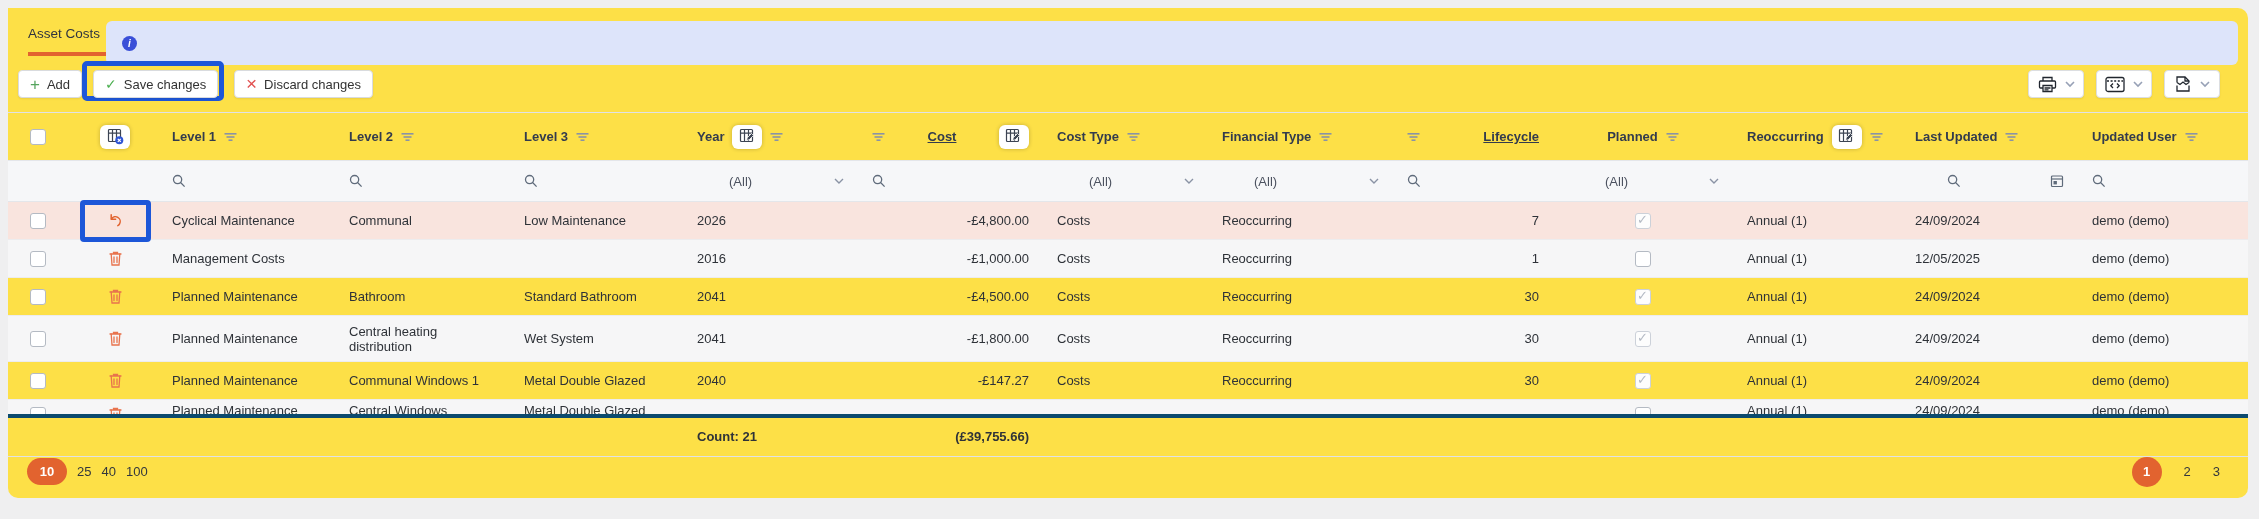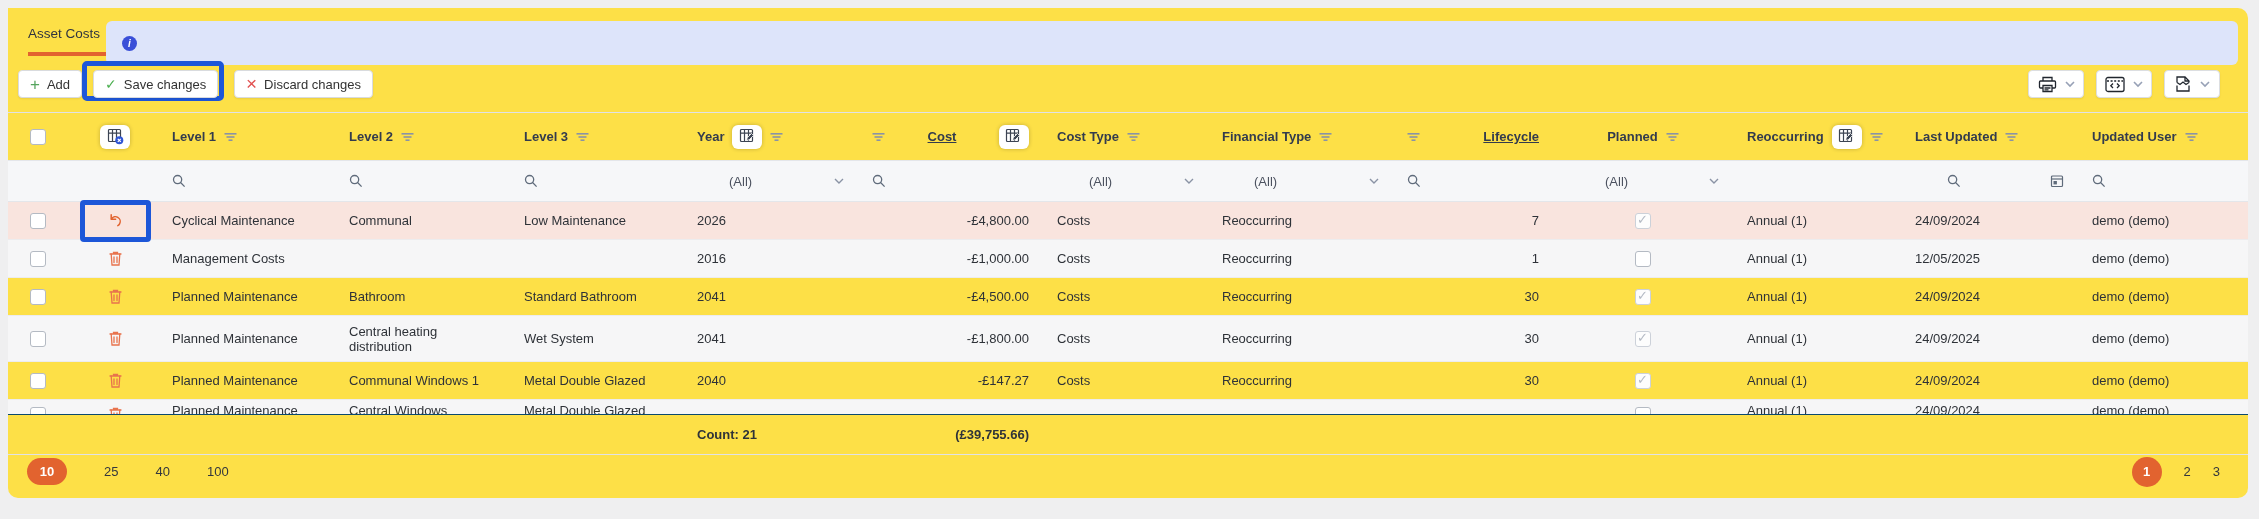--- a/index.html
+++ b/index.html
@@ -90,25 +90,25 @@
   .chip{
     display:inline-flex; align-items:center; justify-content:center;
     width:30px; height:24px; background:#fff; border-radius:6px;
     box-shadow:0 0 4px rgba(0,0,0,.22); cursor:pointer;
   }
   
   tr.partial td{ padding:0 14px; }
   tr.partial .clip{ height:14px; overflow:hidden; }
   tr.partial .clip .inner{ line-height:21px; font-size:13px; color:#2e3238; }
   
-  tr.summary{ height:40px; border-top:1px solid #0c4a6e; border-bottom:1px solid #e0e2e6; }
+  tr.summary{ height:40px; border-top:4px solid #0c4a6e; border-bottom:1px solid #e0e2e6; }
   tr.summary td{ font-weight:bold; font-size:13px; color:#2f3338; }
   .pager{ position:absolute; left:0; right:0; bottom:0; height:53px; display:flex; align-items:center;
           justify-content:space-between; padding:0 28px 0 19px; }
-  .sizes{ display:flex; align-items:center; gap:37px; font-size:13px; }
+  .sizes{ display:flex; align-items:center; gap:10px; font-size:13px; }
   .size{ cursor:pointer; color:#33373d; }
   .size.active{
     background:#e2632f; color:#fff; font-weight:bold; border-radius:14px;
     width:40px; height:27px; display:flex; align-items:center; justify-content:center;
   }
   .pages{ display:flex; align-items:center; gap:22px; font-size:13px; }
   .page{ cursor:pointer; color:#33373d; }
   .page.active{
     background:#e2632f; color:#fff; font-weight:bold; border-radius:50%;
     width:30px; height:30px; display:flex; align-items:center; justify-content:center;

